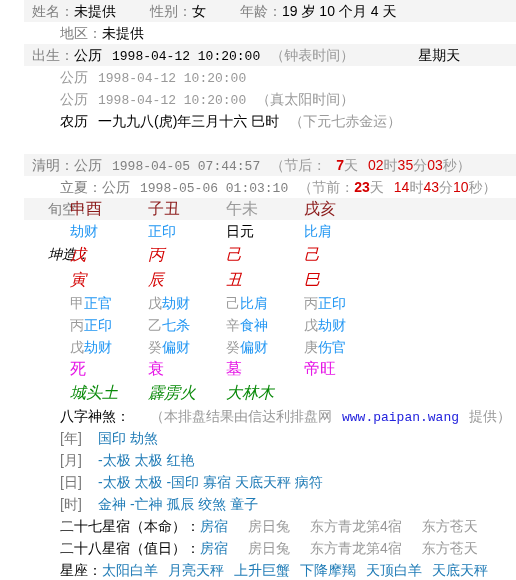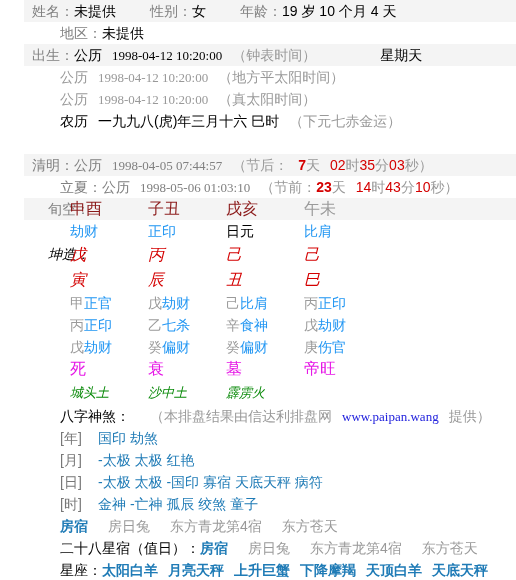--- a/index.html
+++ b/index.html
@@ -38,27 +38,27 @@
   .lbl {
     color: #808080;
   }
   .val {
     color: #000000;
   }
   .muted {
     color: #999999;
   }
   .mono {
-    font-family: Liberation Serif, serif;
+    font-family: Liberation Mono, monospace;
     font-size: 13px;
   }
   .red     { color: #d40000; }
   .darkred { color: #8b1a1a; }
   .blue    { color: #2196f3; }
-  .teal    { color: #1f7bb6; font-weight: bold; }
+  .teal    { color: #1f7bb6; }
   .green   { color: #0a8a0a; }
   .magenta { color: #e617e6; }
   .gray    { color: #9a9a9a; }
   .link    { color: #2222dd; }
 
   .gap-sm { display:inline-block; width: 10px; }
   .gap-md { display:inline-block; width: 20px; }
   .gap-lg { display:inline-block; width: 34px; }
 
   .indent { padding-left: 44px; }
@@ -84,21 +84,21 @@
     font-size: 14px;
   }
   .rowlabel.dark { color: #000000; }
   .cell {
     width: 78px;
     flex: 0 0 78px;
     text-align: left;
     font-size: 14px;
   }
   .cell.big { font-size: 16px; }
-  .cell.tall { font-size: 13px; }
+  .cell.tall { font-size: 16px; }
   .hs { color: #9a9a9a; }
   .hg { color: #2196f3; }
 
   .bigrow { height: 25px; line-height: 25px; font-style: italic; }
 
   
   .ss-label {
     color: #777777;
     display: inline-block;
     width: 38px;
@@ -137,21 +137,20 @@
     <span class="muted">（钟表时间）</span>
     <span style="display:inline-block;width:64px"></span>
     <span class="val">星期天</span>
   </div>
 
   <div class="row plain indent">
     <span class="muted">公历</span>
     <span class="gap-sm"></span>
     <span class="muted mono">1998-04-12 10:20:00</span>
     <span class="gap-sm"></span>
-    <span class="muted">（地方平太阳时间）</span>
   </div>
 
   <div class="row plain indent">
     <span class="muted">公历</span>
     <span class="gap-sm"></span>
     <span class="muted mono">1998-04-12 10:20:00</span>
     <span class="gap-sm"></span>
     <span class="muted">（真太阳时间）</span>
   </div>
 
@@ -201,22 +200,22 @@
     <span class="red">10</span>
     <span class="muted">秒）</span>
   </div>
 
   <div class="pillars">
 
     <div class="prow alt">
       <span class="rowlabel">旬空：</span>
       <span class="cell big darkred">申酉</span>
       <span class="cell big darkred">子丑</span>
+      <span class="cell big gray">午未</span>
       <span class="cell big darkred">戌亥</span>
-      <span class="cell big gray">午未</span>
     </div>
 
     <div class="prow">
       <span class="rowlabel"></span>
       <span class="cell blue">劫财</span>
       <span class="cell blue">正印</span>
       <span class="cell">日元</span>
       <span class="cell blue">比肩</span>
     </div>
 
@@ -264,22 +263,22 @@
       <span class="rowlabel"></span>
       <span class="cell big magenta">死</span>
       <span class="cell big magenta">衰</span>
       <span class="cell big magenta">墓</span>
       <span class="cell big magenta">帝旺</span>
     </div>
 
     <div class="prow bigrow">
       <span class="rowlabel"></span>
       <span class="cell tall green">城头土</span>
-      <span class="cell tall green">沙中土</span>
       <span class="cell tall green">霹雳火</span>
+      <span class="cell tall green">大林木</span>
     </div>
   </div>
 
   <div class="row plain">
     <span class="title-black">八字神煞：</span>
     <span class="gap-md"></span>
     <span class="muted">（本排盘结果由信达利排盘网</span>
     <span class="gap-sm"></span>
     <a class="link mono" href="#" style="text-decoration:none">www.paipan.wang</a>
     <span class="gap-sm"></span>
@@ -297,20 +296,21 @@
   <div class="row plain">
     <span class="ss-label">[日]</span>
     <span class="ss-items">-太极  太极  -国印  寡宿  天底天秤  病符</span>
   </div>
   <div class="row plain">
     <span class="ss-label">[时]</span>
     <span class="ss-items">金神  -亡神  孤辰  绞煞  童子</span>
   </div>
 
   <div class="row plain">
+    <span class="val">二十七星宿（本命）：</span>
     <span class="teal">房宿</span>
     <span class="gap-md"></span>
     <span class="muted">房日兔</span>
     <span class="gap-md"></span>
     <span class="muted">东方青龙第4宿</span>
     <span class="gap-md"></span>
     <span class="muted">东方苍天</span>
   </div>
 
   <div class="row plain">

